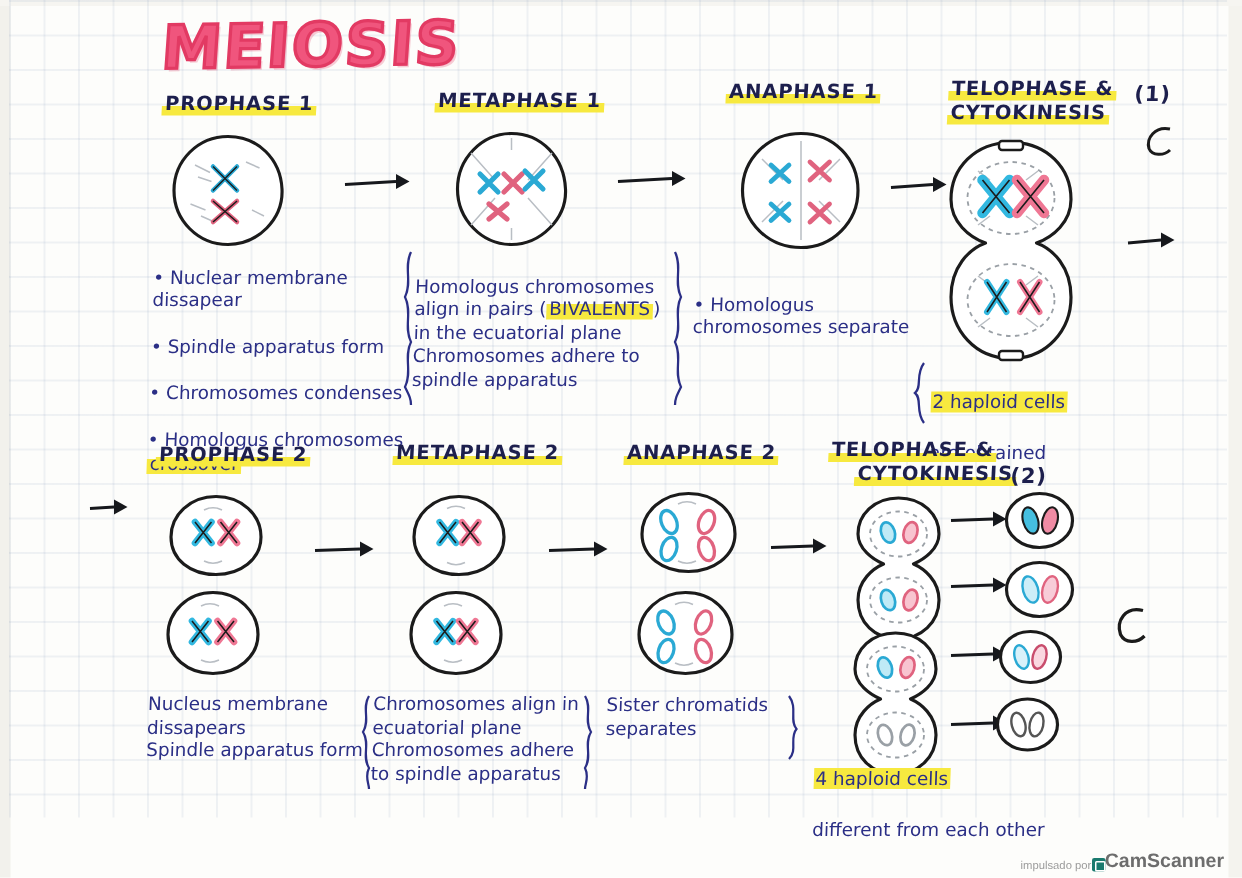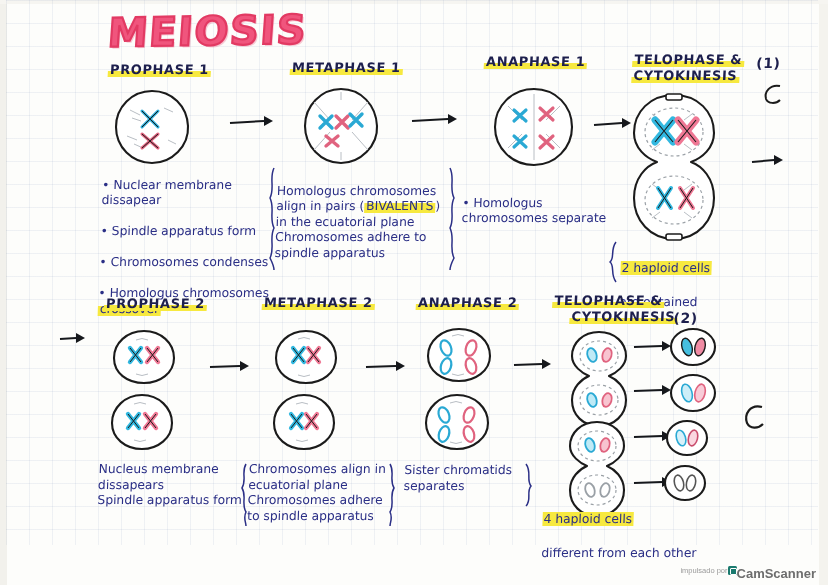--- a/index.html
+++ b/index.html
@@ -91,21 +91,21 @@
   
   #scan-note {
     left: 607px; top: 541px;
     font-family: "Liberation Sans", sans-serif;
     font-size: 12px;
     color: #4b4b4b;
     letter-spacing: .2px;
   }
   #powered {
     right: 12px; top: 566px;
-    display: flex; align-items: flex-start; gap: 0;
+    display: flex; align-items: flex-end; gap: 0;
     font-family: "Liberation Sans", sans-serif;
     font-size: 7.5px;
     color: #9b9b9b;
   }
   #cs-logo {
     width: 9px; height: 9px; border-radius: 1.5px;
     background: #1a7a6e; position: relative;
   }
   #cs-logo::after {
     content:""; position:absolute; left:2px; top:2px;

